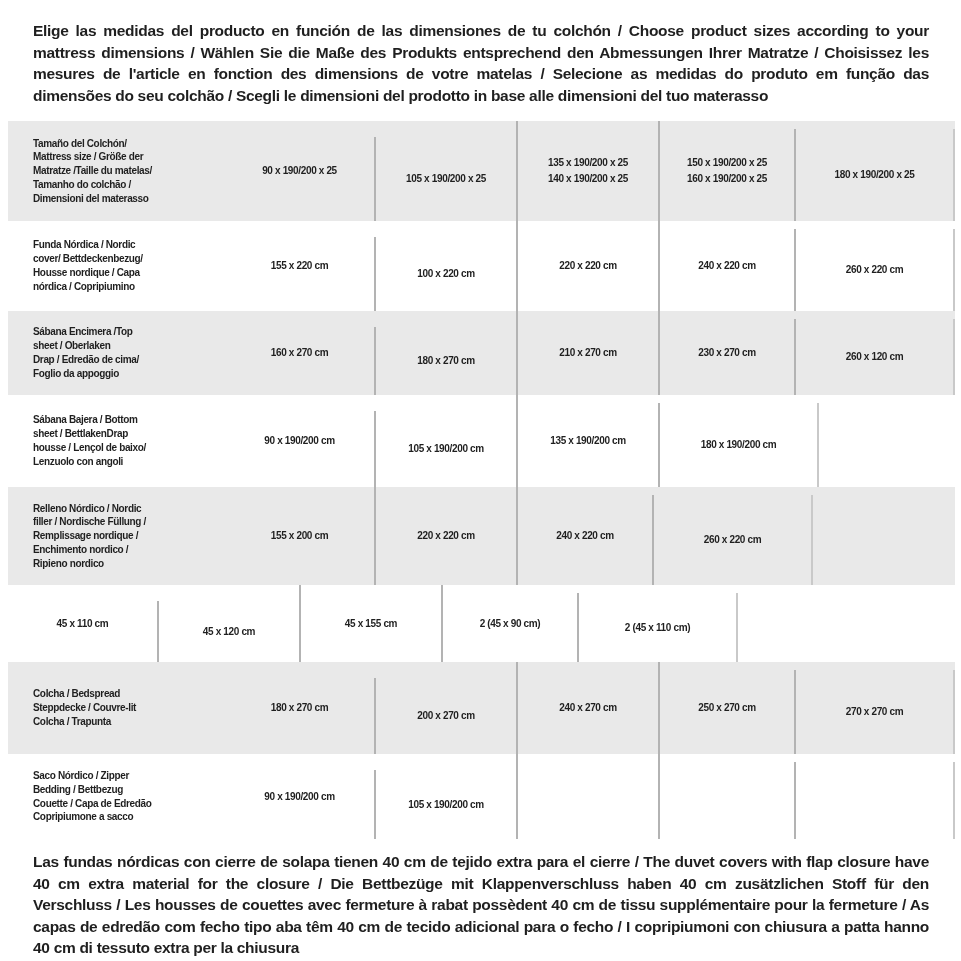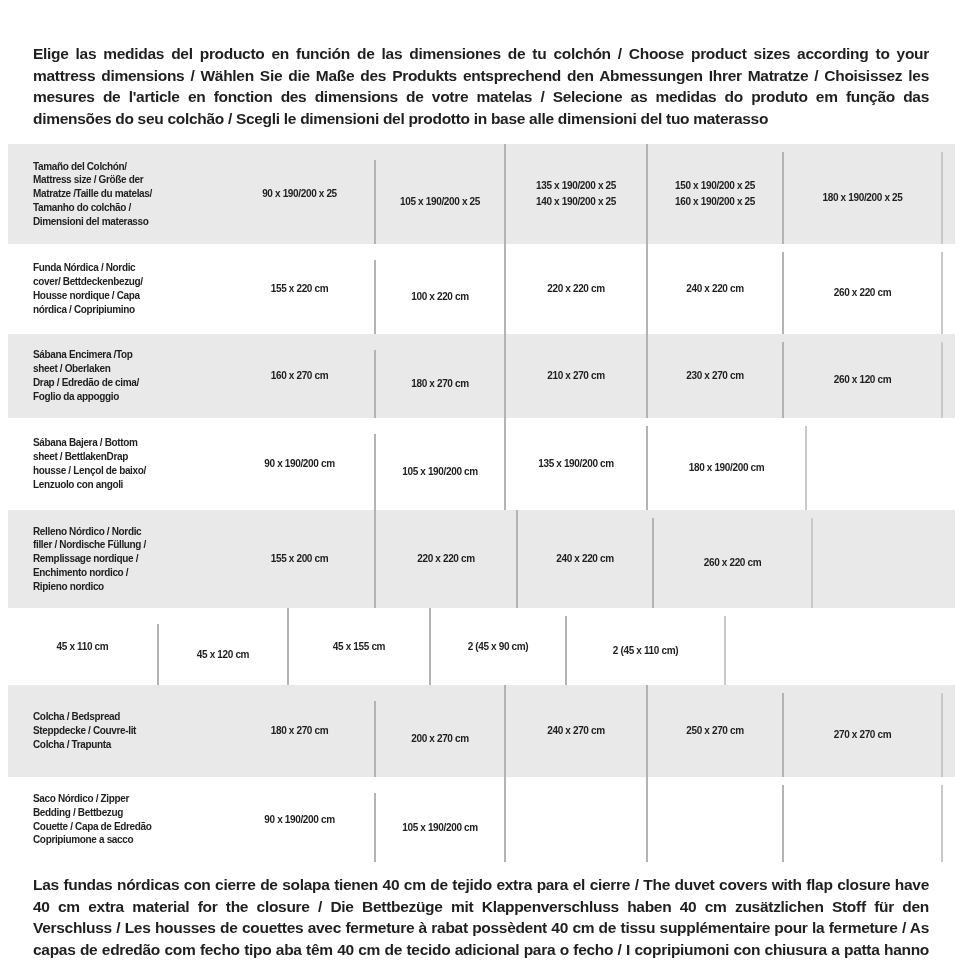--- a/index.html
+++ b/index.html
@@ -6,21 +6,21 @@
   .page{
     position:relative;
     width:961px;height:961px;
     background:#fff;
     font-family:"Liberation Sans", sans-serif;
     font-weight:bold;
     color:#1f1f1f;
     overflow:hidden;
   }
   .intro{
-    padding:43px 32px 0 33px;
+    padding:20px 32px 0 33px;
     font-size:15.5px;
     line-height:21.5px;
     letter-spacing:-0.3px;
     text-align:justify;
   }
   .sizes-table{
     margin:15px 6px 0 8px;
     width:947px;
   }
   .row{display:flex;}
@@ -40,21 +40,21 @@
     line-height:13.8px;
     justify-content:flex-start;
     text-align:left;
   }
   .cell.val{
     justify-content:center;
     text-align:center;
     line-height:16px;
   }
   .c1{width:149px;}
-  .c2{width:130px;border-left:2px solid #b3b3b3;margin-top:16px;}
+  .c2{width:142px;border-left:2px solid #b3b3b3;margin-top:16px;}
   .c3{width:142px;border-left:2px solid #b3b3b3;}
   .c4{width:136px;border-left:2px solid #b3b3b3;}
   .c5{width:161px;border-left:2px solid #b3b3b3;border-right:2px solid #c9c9c9;margin-top:8px;}
   .footnote{
     padding:12px 32px 0 33px;
     font-size:15.5px;
     line-height:21.5px;
     letter-spacing:-0.3px;
     text-align:justify;
   }

